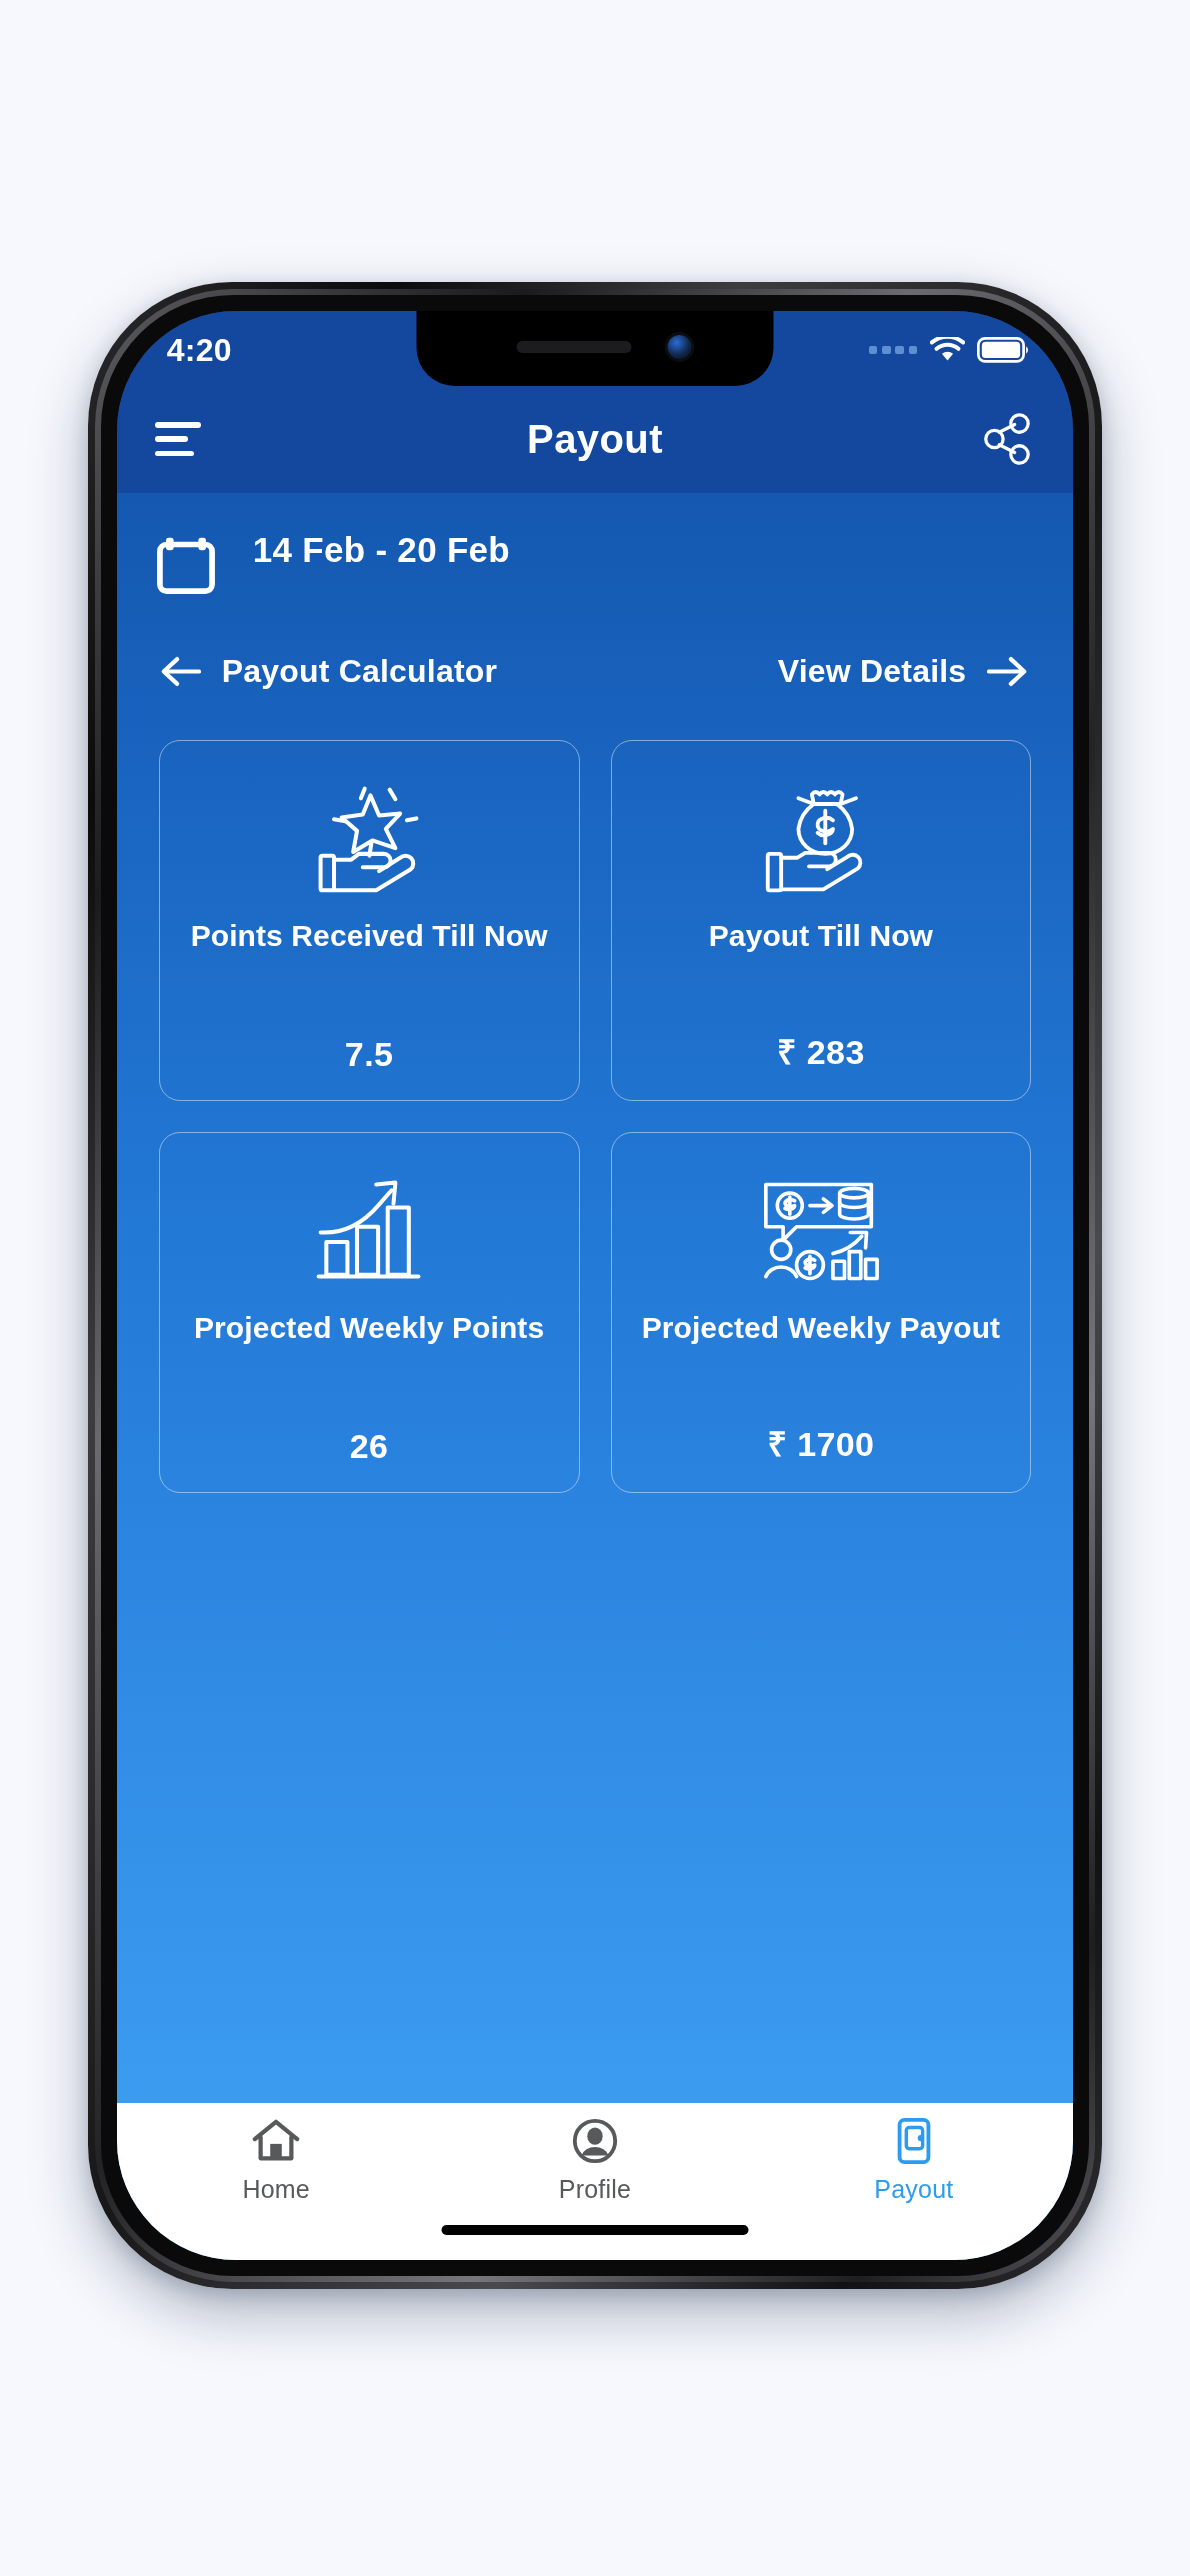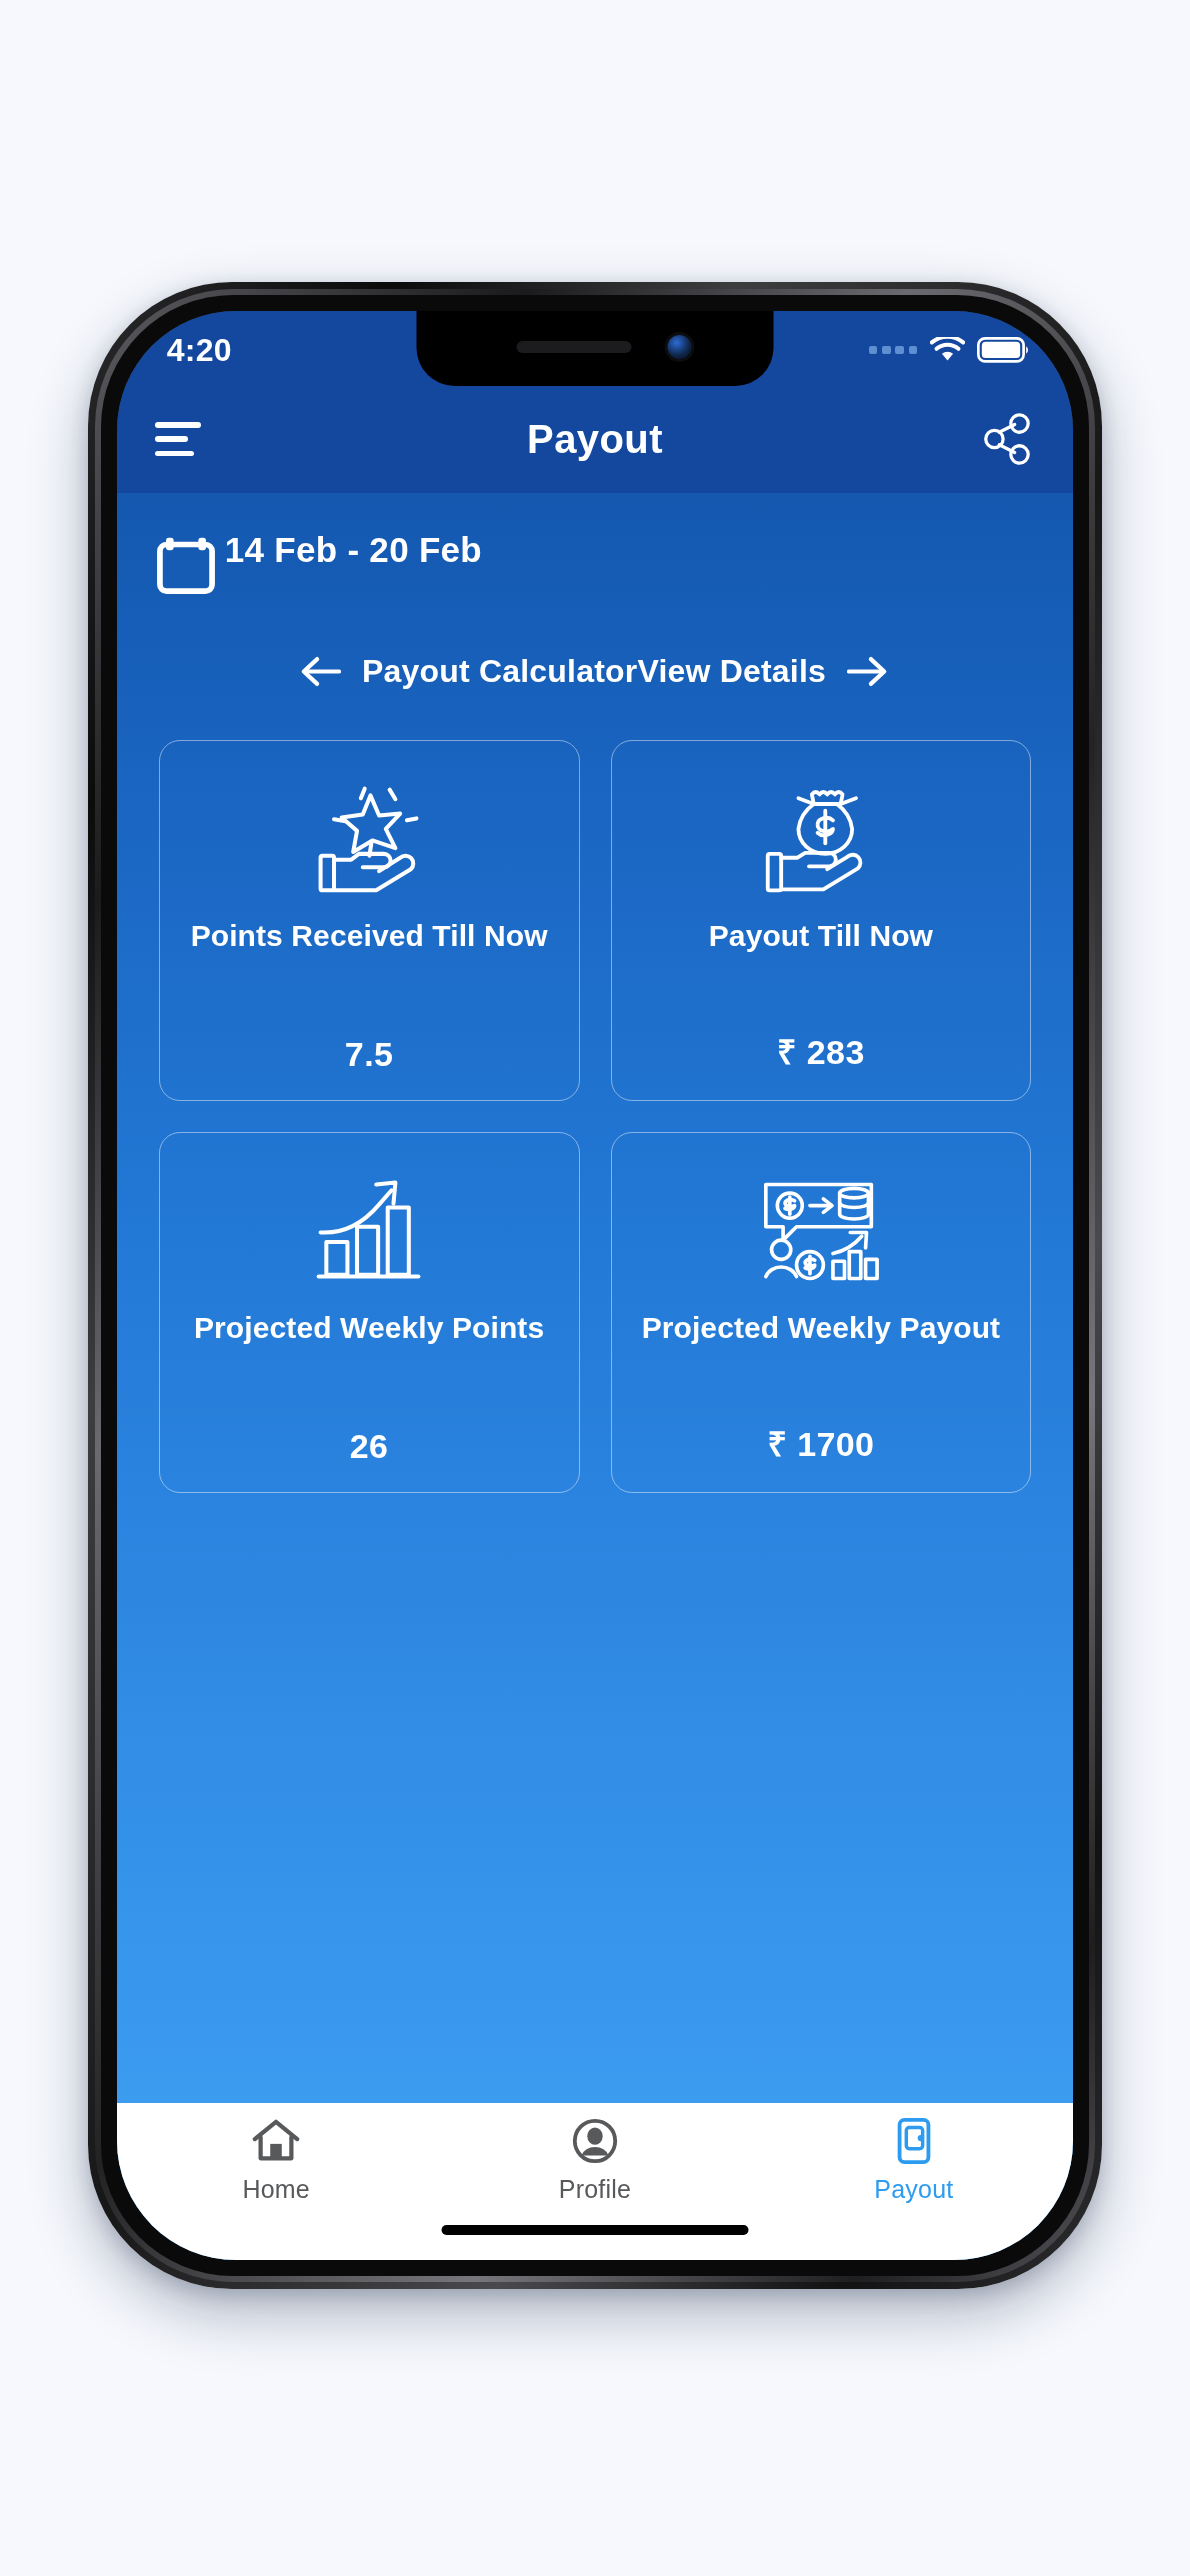--- a/index.html
+++ b/index.html
@@ -169,21 +169,21 @@
     top: 182px; left: 0; right: 0; bottom: 0;
     background: linear-gradient(180deg, #1458b0 0%, #1a66c2 18%, #2379d6 42%, #2f8ae4 66%, #3b9bef 90%, #3f9ff2 100%);
     z-index: 10;
   }
 
   
   .date-row {
     display: flex;
     align-items: flex-start;
     padding: 36px 42px 0 40px;
-    gap: 10px;
+    gap: 38px;
   }
   .cal-icon { flex: 0 0 auto; margin-top: 6.7px; cursor: pointer; }
   .date-text { padding-top: 1.9px; }
   .date-range {
     color: #fff;
     font-size: 35px;
     font-weight: bold;
     letter-spacing: 0.3px;
     line-height: 1.08;
   }
@@ -192,21 +192,21 @@
     font-size: 27px;
     margin-top: 10.5px;
     letter-spacing: 0.1px;
     line-height: 1.1;
   }
 
   
   .nav-row {
     display: flex;
     align-items: center;
-    justify-content: center;
+    justify-content: space-between;
     padding: 0 44px 0 42px;
     margin-top: 44px;
     height: 58px;
   }
   .nav-link {
     display: flex;
     align-items: center;
     gap: 21px;
     cursor: pointer;
   }

